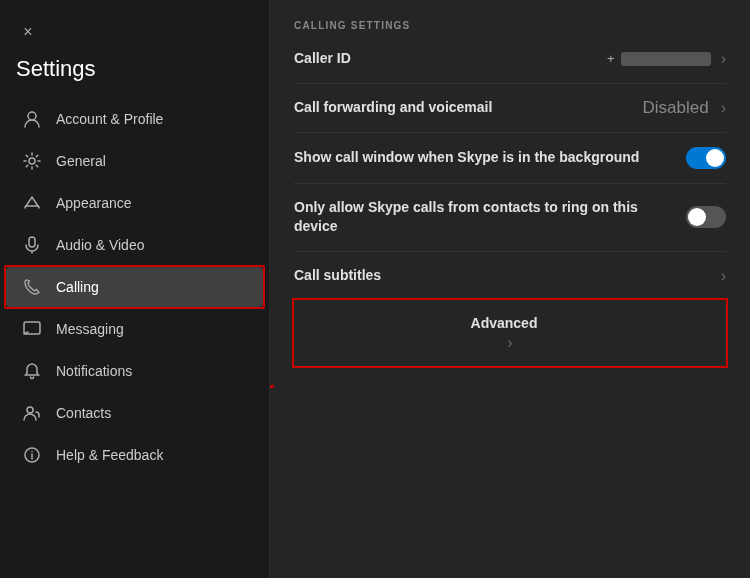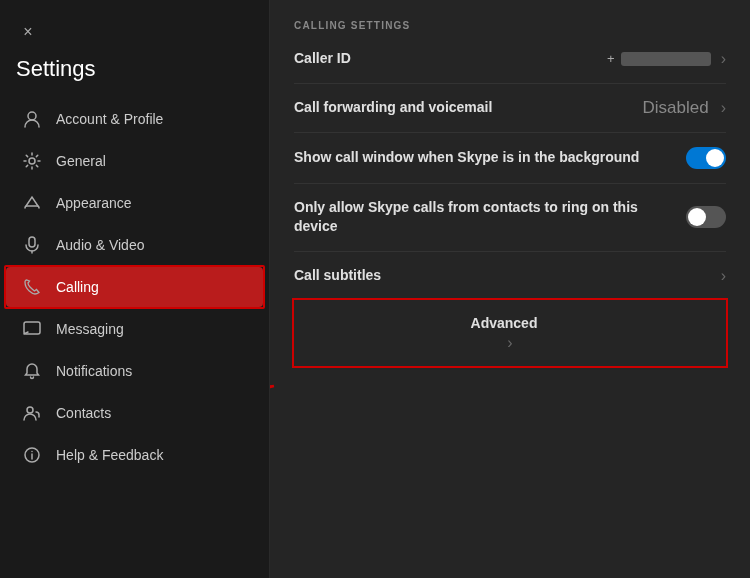--- a/index.html
+++ b/index.html
@@ -54,21 +54,21 @@
       padding: 10px 16px;
       cursor: pointer;
       border-radius: 4px;
       margin: 1px 6px;
       gap: 14px;
       color: #cccccc;
       font-size: 14px;
     }
 
     .sidebar-item.active {
-      background: #b91c1c;
+      background: #404040;
       color: #ffffff;
     }
 
     .sidebar-item-icon {
       width: 20px;
       height: 20px;
       display: flex;
       align-items: center;
       justify-content: center;
       font-size: 16px;

